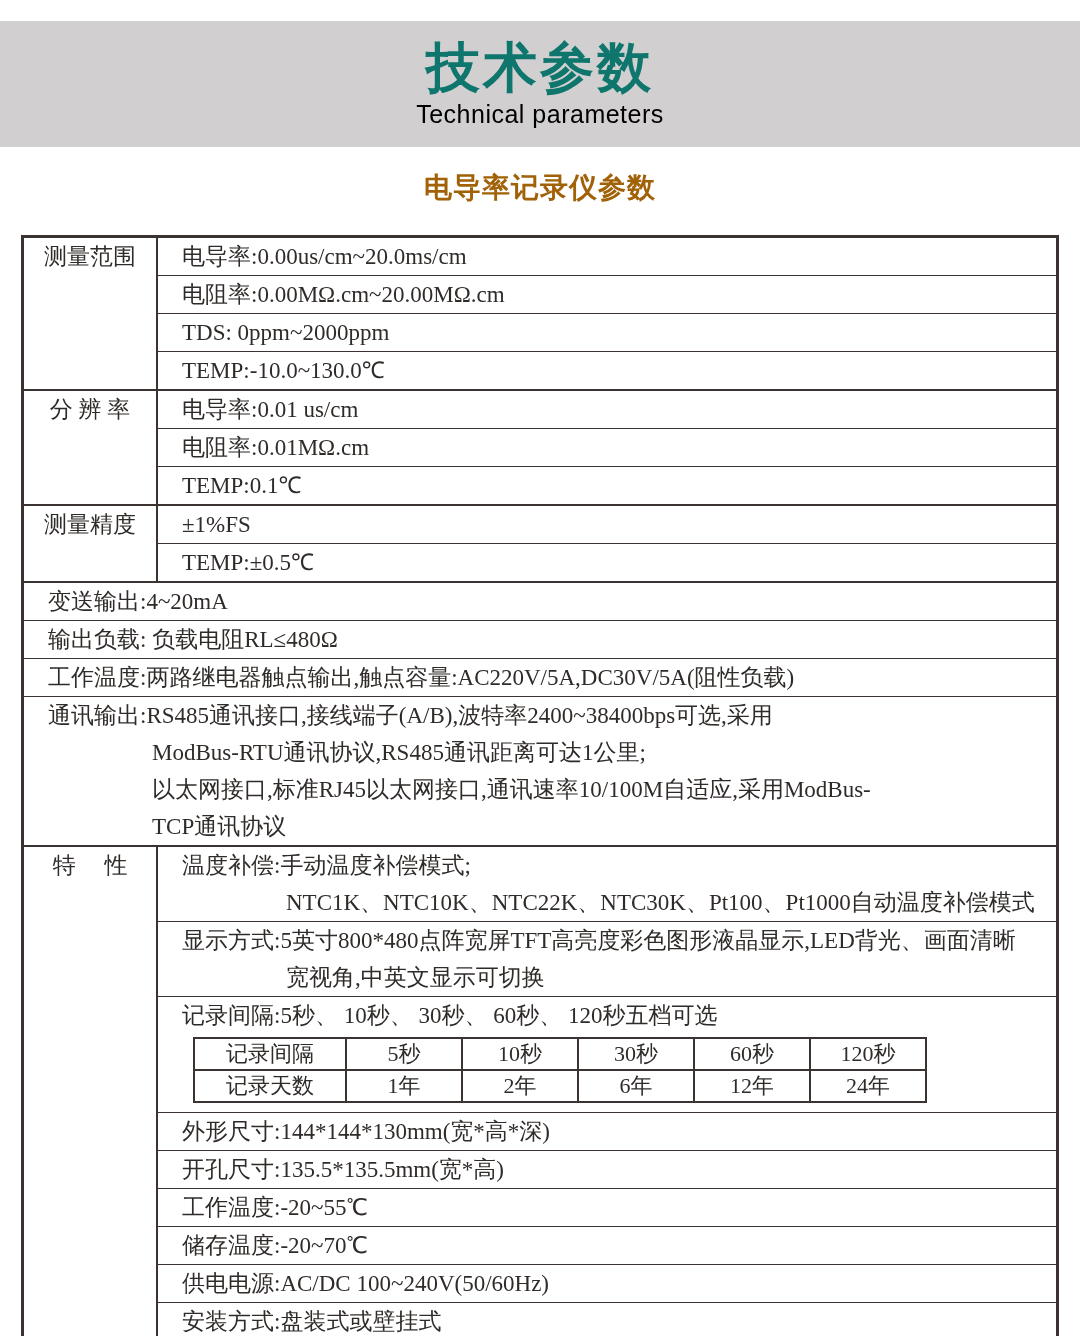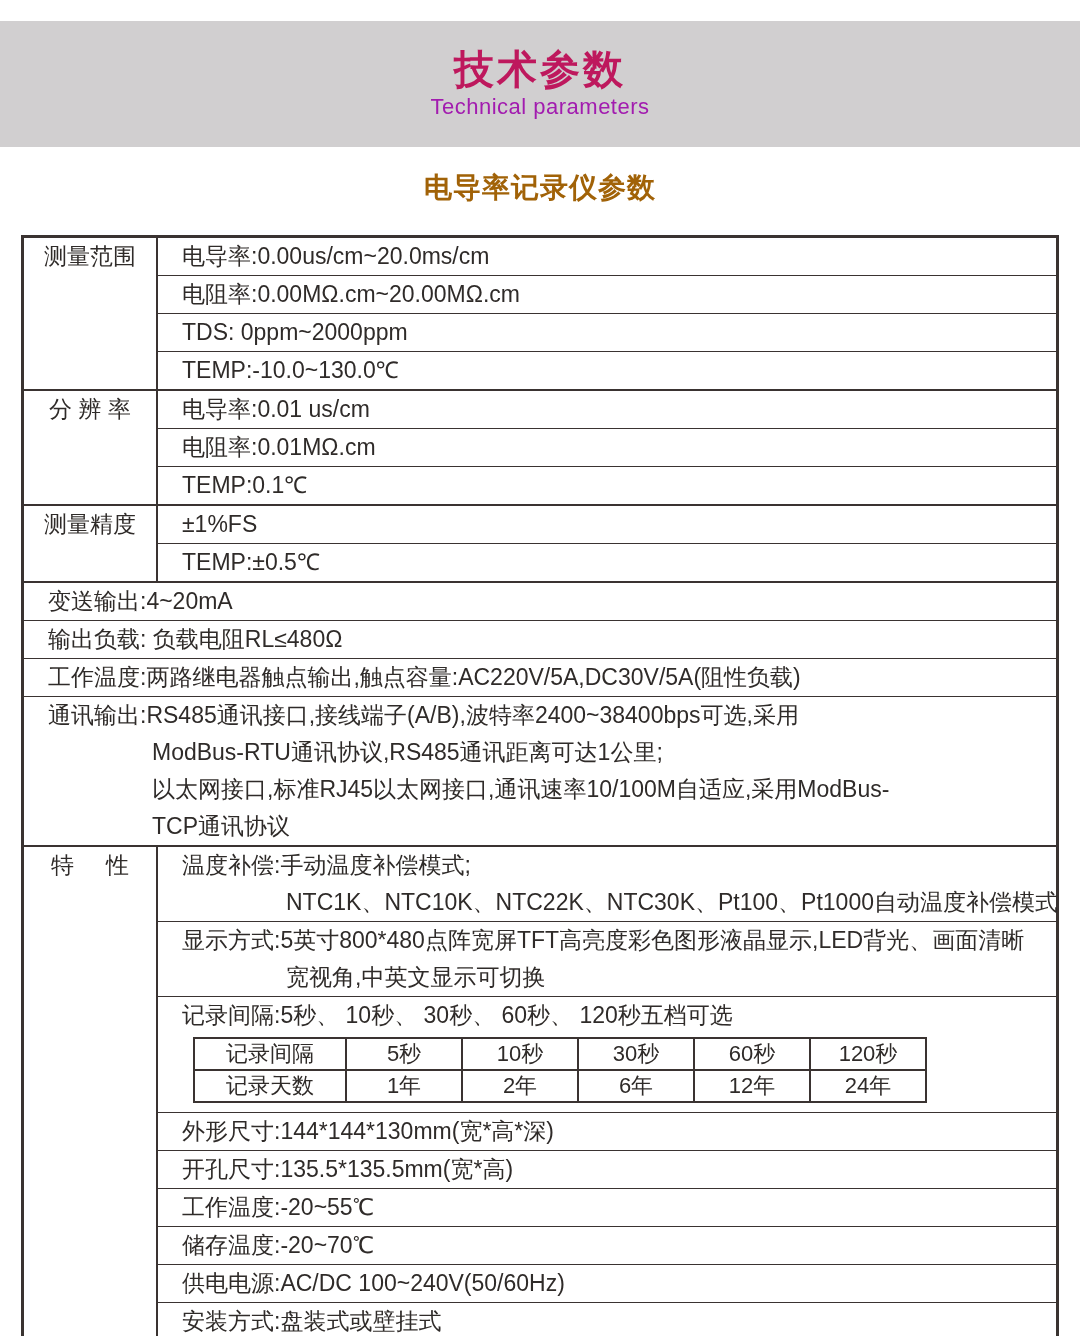--- a/index.html
+++ b/index.html
@@ -21,47 +21,48 @@
     margin-top: 21px;
     width: 1080px;
     height: 126px;
     background: var(--banner-bg);
     display: flex;
     flex-direction: column;
     align-items: center;
     justify-content: center;
   }
   .banner-title {
-    font-size: 40px;
+    font-size: 54px;
     font-weight: bold;
-    color: #be185d;
+    color: #0f766e;
     letter-spacing: 3px;
     line-height: 1.05;
   }
   .banner-subtitle {
-    font-size: 22px;
-    color: #a21caf;
+    font-size: 25px;
+    color: #000000;
     margin-top: 4px;
     letter-spacing: 0.5px;
   }
   .doc-title {
     margin: 22px 0 0 0;
     text-align: center;
     font-size: 28px;
     font-weight: bold;
     color: #a16207;
     letter-spacing: 1px;
   }
   .spec-table {
     margin: 28px 21px 0 21px;
     border: 3px solid var(--border);
   }
   .section {
     display: flex;
     border-top: 2.5px solid var(--border);
+    font-family: Liberation Serif, serif;
   }
   .section:first-child { border-top: none; }
   .label-col {
     flex: 0 0 134px;
     width: 134px;
     border-right: 2px solid var(--border);
     display: flex;
     justify-content: center;
     align-items: flex-start;
   }

